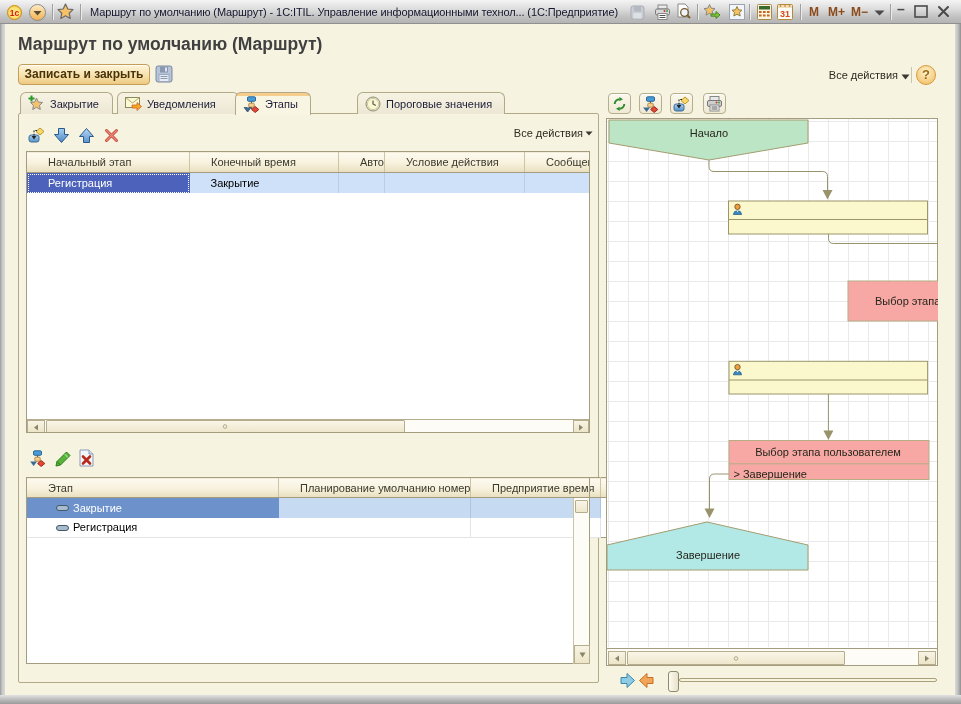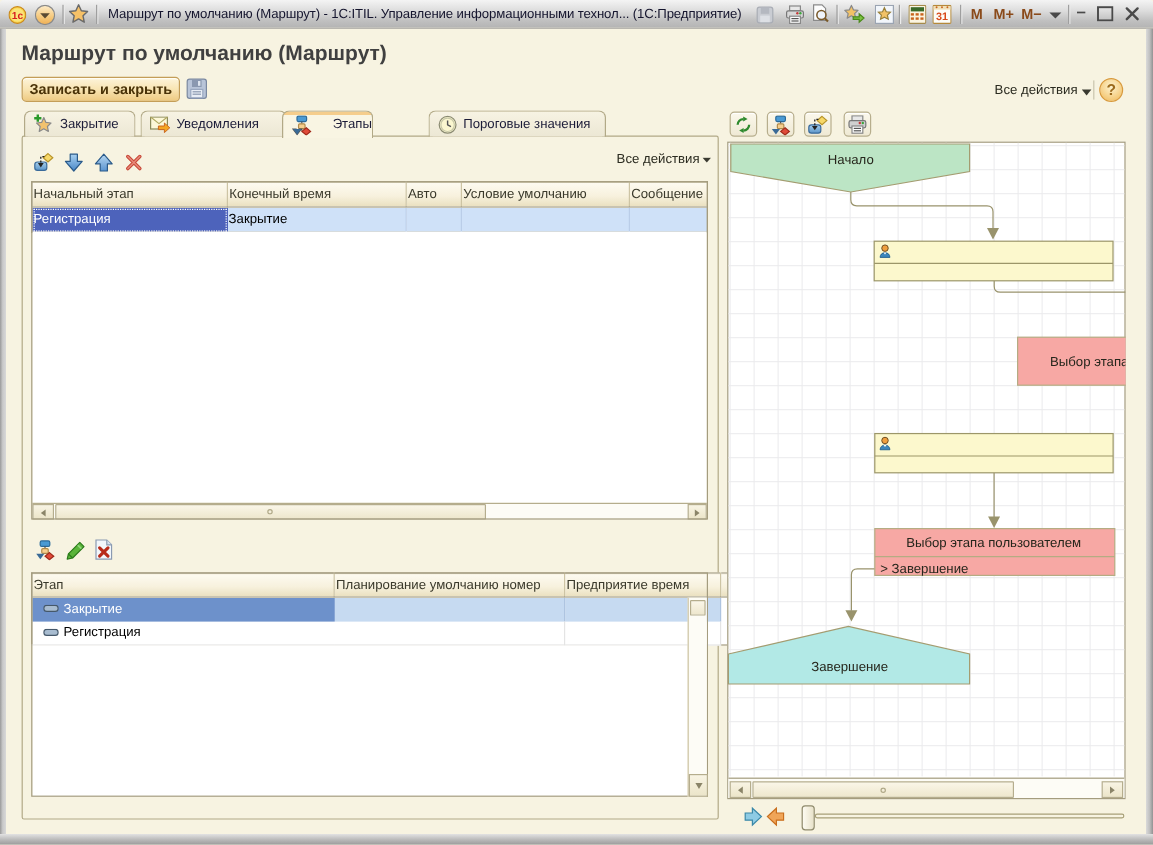--- a/index.html
+++ b/index.html
@@ -29,21 +29,21 @@
   background:linear-gradient(#f7f3e3,#ece7d4); font-size:11px; color:#1c1c38; white-space:nowrap;
   display:flex; align-items:center; z-index:2; }
 .tab span { margin-left:5px; }
 .tab svg, .tab .ticon { margin-left:7px; flex:none; }
 #tab3 { background:linear-gradient(#f5cd8c 0,#f5cd8c 3px,#f9f5e3 3px); height:23px; z-index:5; }
 #lpanel { left:18px; top:113px; width:581px; height:570px; border:1px solid #b2a987; border-radius:2px; }
 #allmid { left:460px; top:127px; width:123px; font-size:11px; color:#2b2b20; text-align:right; }
 table { border-collapse:collapse; table-layout:fixed; }
 #table1 { left:26px; top:151px; width:564px; border:1px solid #a49c7e; background:#fff; }
 
-#table1 th,#table1 td,#table2 th,#table2 td { height:20px; padding:0 1px; font-size:11px; font-weight:normal;
+#table1 th,#table1 td,#table2 th,#table2 td { height:20px; padding:0 21px; font-size:11px; font-weight:normal;
   text-align:left; overflow:hidden; white-space:nowrap; }
 th { background:linear-gradient(#fdfaf0,#f7f1dd 55%,#e9dfbe); border-right:1px solid #cdc4a4;
   border-bottom:1px solid #a49c7e; color:#3a392b; }
 th:last-child { border-right:none; }
 #t1white { left:27px; top:193px; width:562px; height:226px; background:#fff; }
 #t1scroll { left:27px; top:419px; width:562px; height:14px; background:#fdfcf6; border-top:1px solid #b5ad8d; }
 #table2 { left:26px; top:477px; width:564px; border:1px solid #a49c7e; background:#fff; }
 #t2white { left:27px; top:538px; width:546px; height:126px; background:#fff; }
 #t2scroll { left:573px; top:498px; width:16px; height:166px; background:#fdfcf6; border-left:1px solid #cdc4a4; }
 .sbbtn { background:linear-gradient(#f8f4e4,#ece5c9); border:1px solid #b5ad8d; }
@@ -181,21 +181,21 @@
     <span>Закрытие</span>
   </div>
 <div id="tab2" class="tab abs" style="left:117px; width:122px;">
  <svg class="ticon" width="17" height="14" viewBox="0 0 17 14">
   <rect x="0.5" y="0.5" width="14" height="10" fill="#fdf8d8" stroke="#8a8a5a"></rect>
   <path d="M0.5 0.5 L7.5 6 L14.5 0.5" fill="none" stroke="#b0a860"></path>
   <path d="M7 8 L12 8 L12 5.5 L16.5 9.5 L12 13.5 L12 11 L7 11 Z" fill="#f5a623" stroke="#c9641e" stroke-width="0.8"></path>
  </svg>
     <span>Уведомления</span>
   </div>
-<div id="tab3" class="tab abs" style="left:235px; width:76px;justify-content:space-between;">
+<div id="tab3" class="tab abs" style="left:235px; width:76px;">
  <svg class="ticon" width="17" height="17" viewBox="0 0 17 17">
   <rect x="4.5" y="0.8" width="8" height="4.5" rx="1.2" fill="#4a9ad4" stroke="#2a6a9a"></rect>
   <path d="M8.5 5.3 V7.2" stroke="#555"></path>
   <rect x="5.8" y="7.2" width="5.4" height="4" rx="1" fill="#f7cf8e" stroke="#b08a4a"></rect>
   <path d="M4.2 11.5 H1.2 L4.6 16 L8 11.5 H5.8 M8.5 11.2 V13" stroke="#555" fill="none"></path>
   <path d="M1.2 11.5 L4.6 16 L8 11.5 Z" fill="#3a6a96"></path>
   <path d="M12.2 10.5 L15.8 13.5 L12.2 16.5 L8.6 13.5 Z" fill="#e04a38" stroke="#a02a1a"></path>
  </svg>
     <span>Этапы</span>
   </div>
@@ -245,21 +245,21 @@
 <div id="allmid" class="abs">Все действия</div>
 <svg class="abs" style="left:585px;top:131px;" width="8" height="5" viewBox="0 0 8 5">
     <path d="M0.5 0.5 L7.5 0.5 L4 4.5 Z" fill="#3a3a30"></path>
   </svg>
 <table id="table1" class="abs">
 <tbody>
       <tr>
         <th style="width:163px;">Начальный этап</th>
         <th style="width:149px;">Конечный время</th>
         <th style="width:46px;">Авто</th>
-        <th style="width:140px;">Условие умолчанию</th>
+        <th style="width:140px;">Условие действия</th>
         <th>Сообщение</th>
       </tr>
 <tr>
 <td style="background:#4d63bb; color:#fff; outline:1px dotted #fff; outline-offset:-2px;">Регистрация</td>
 <td style="background:#cfe1f8; border-right:1px solid #bacde8;">Закрытие</td>
 <td style="background:#cfe1f8; border-right:1px solid #bacde8;"></td>
 <td style="background:#cfe1f8; border-right:1px solid #bacde8;"></td>
 <td style="background:#cfe1f8;"></td>
 </tr>
 </tbody>

